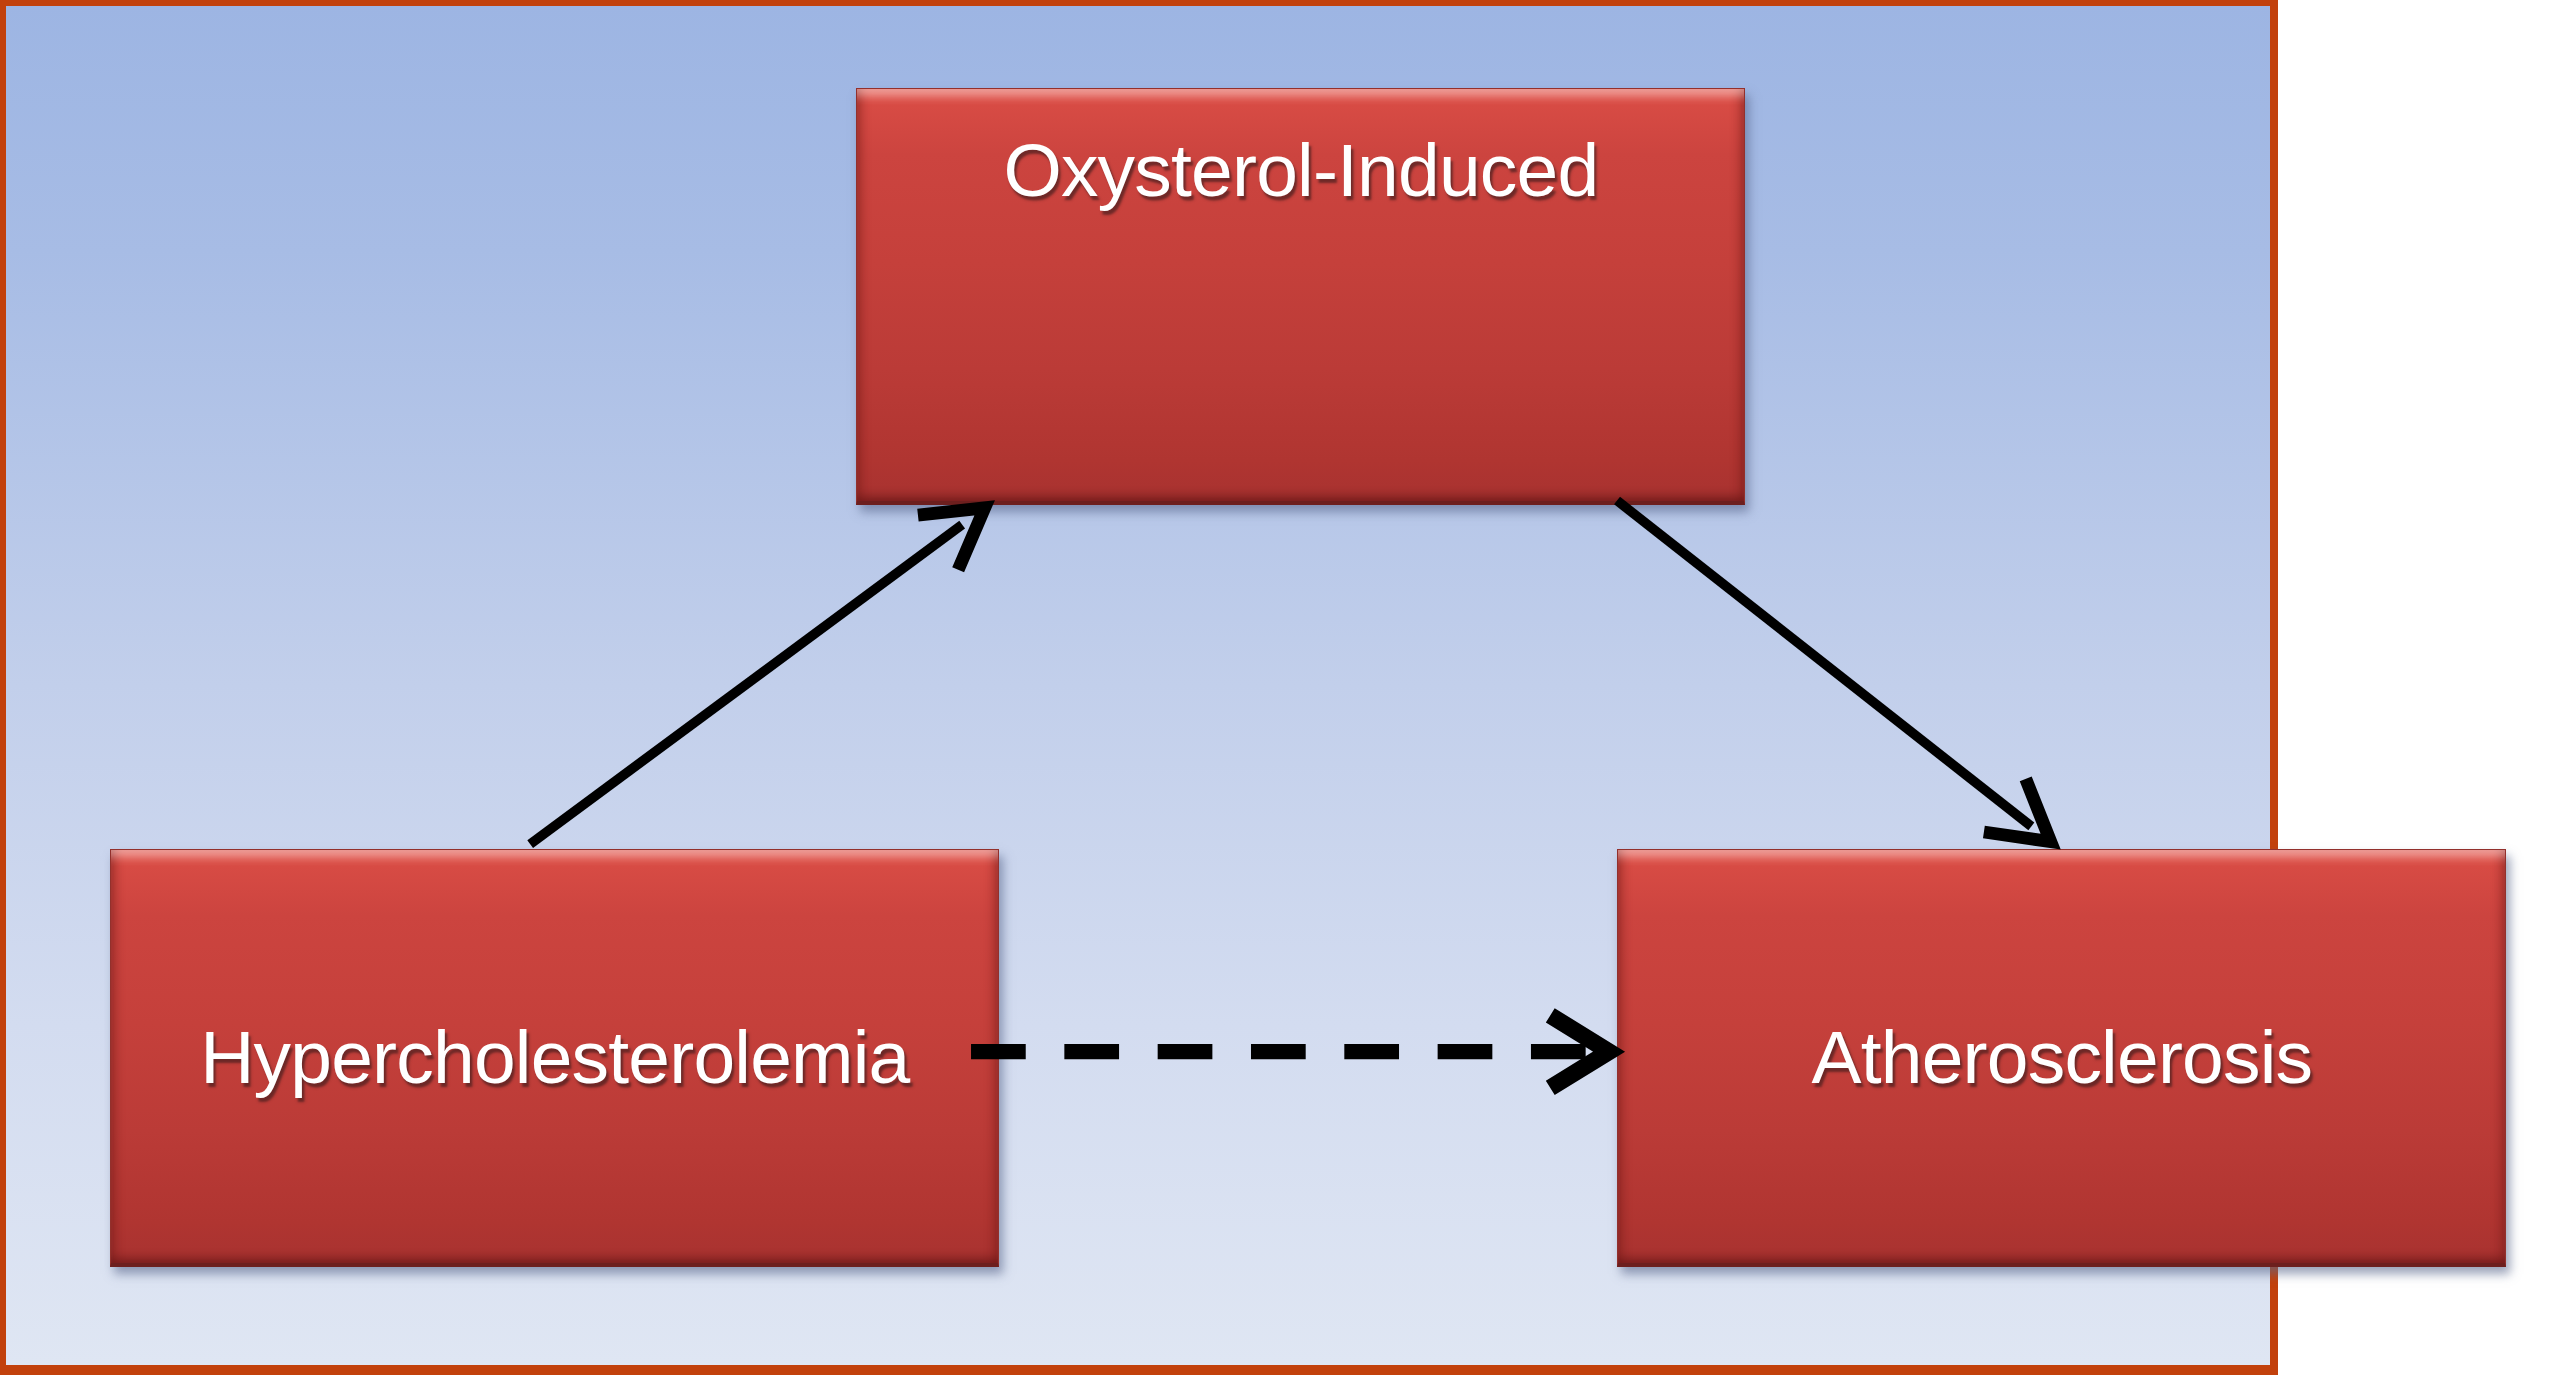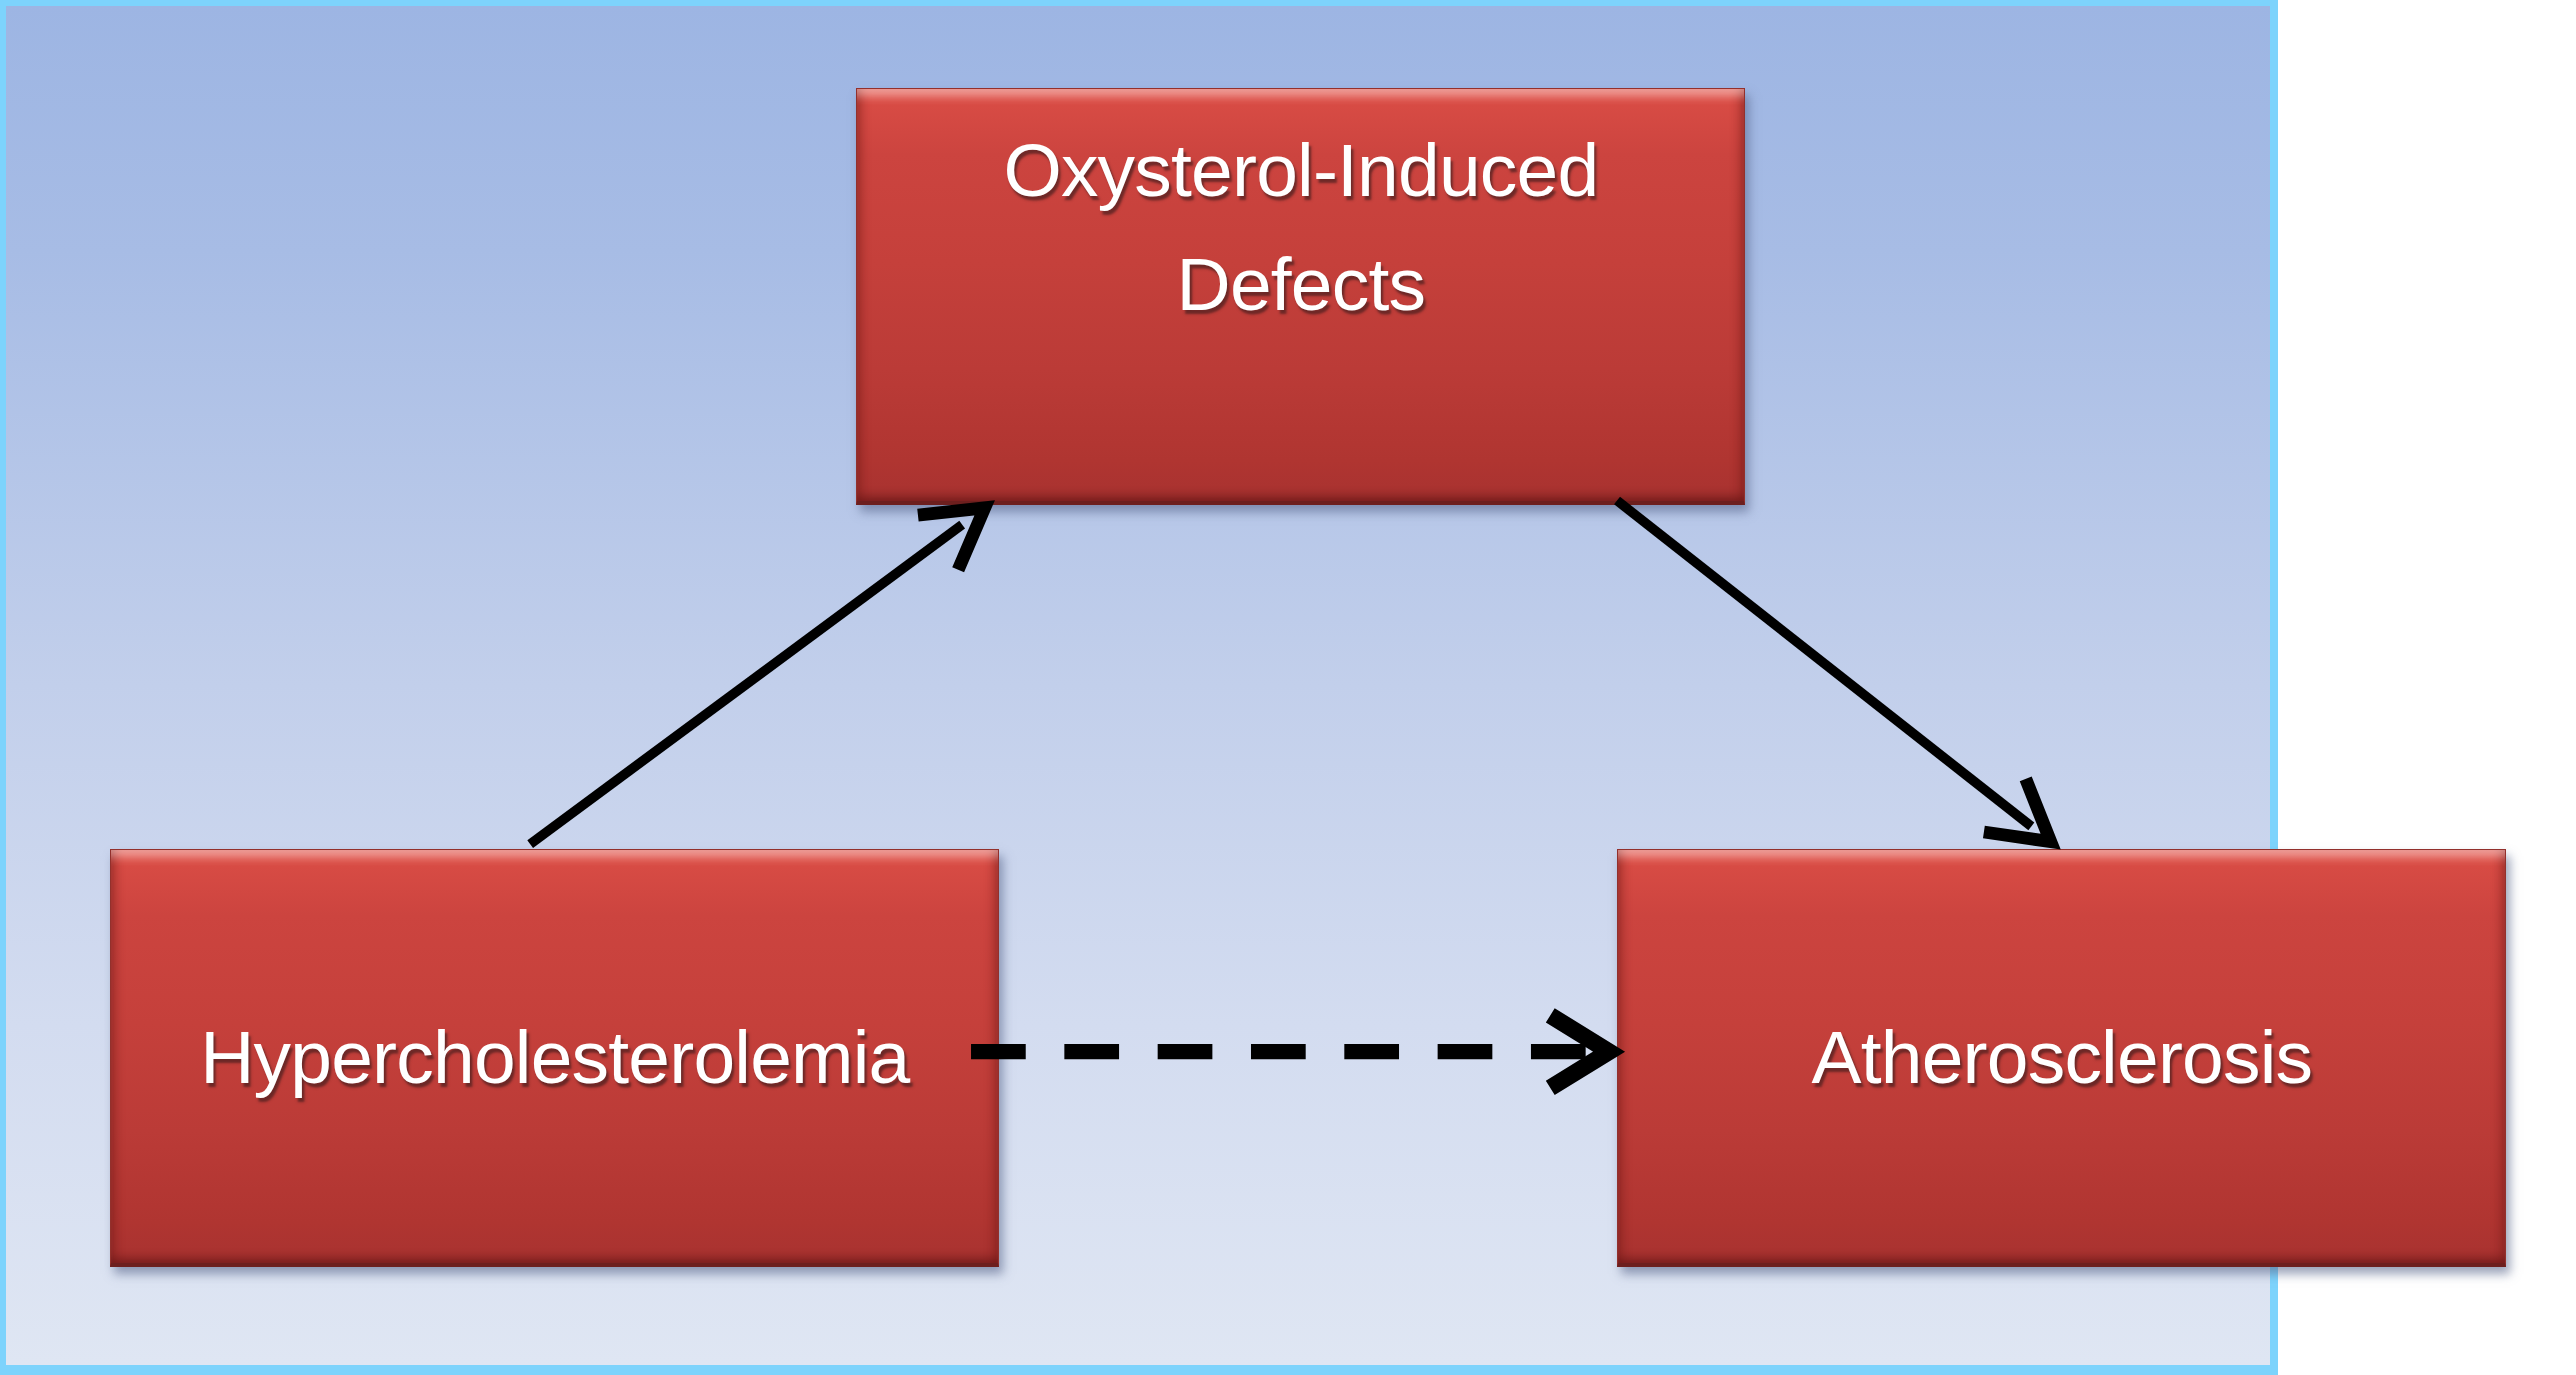--- a/index.html
+++ b/index.html
@@ -8,21 +8,21 @@
     width: 2576px;
     height: 1376px;
     background: #ffffff;
     font-family: "Liberation Sans", sans-serif;
     overflow: hidden;
   }
   .stage {
     position: relative;
     width: 2278px;
     height: 1376px;
-    background: #7dd3fc;
+    background: #c2410c;
   }
   .slide {
     position: absolute;
     left: 6.4px;
     top: 6.4px;
     right: 8px;
     bottom: 11.3px;
     background: linear-gradient(180deg,
       #9db5e3 0%,
       #a7bce5 18%,
@@ -97,21 +97,20 @@
 </style>
 </head>
 <body>
 
 <div class="stage">
   <div class="slide">
 
     <div class="node node-top">
       <div class="multiline">
         <span>Oxysterol-Induced</span>
-        <span>Defects</span>
       </div>
     </div>
 
     <div class="node node-left">
       <span>Hypercholesterolemia</span>
     </div>
 
     <div class="node node-right">
       <span>Atherosclerosis</span>
     </div>

